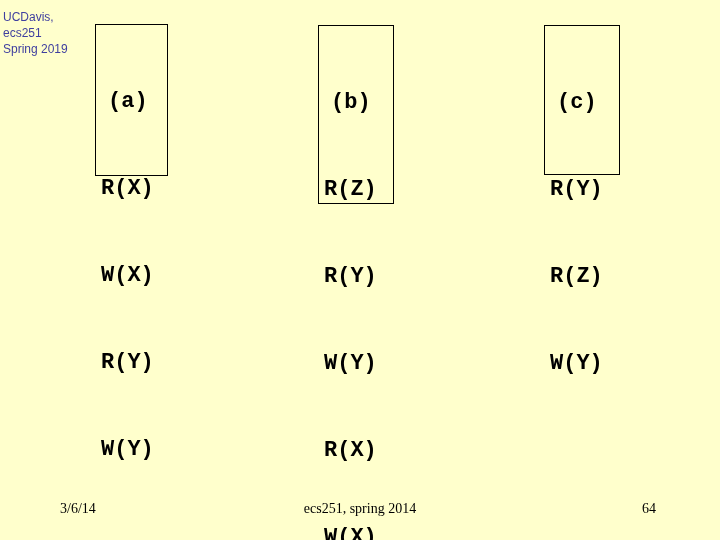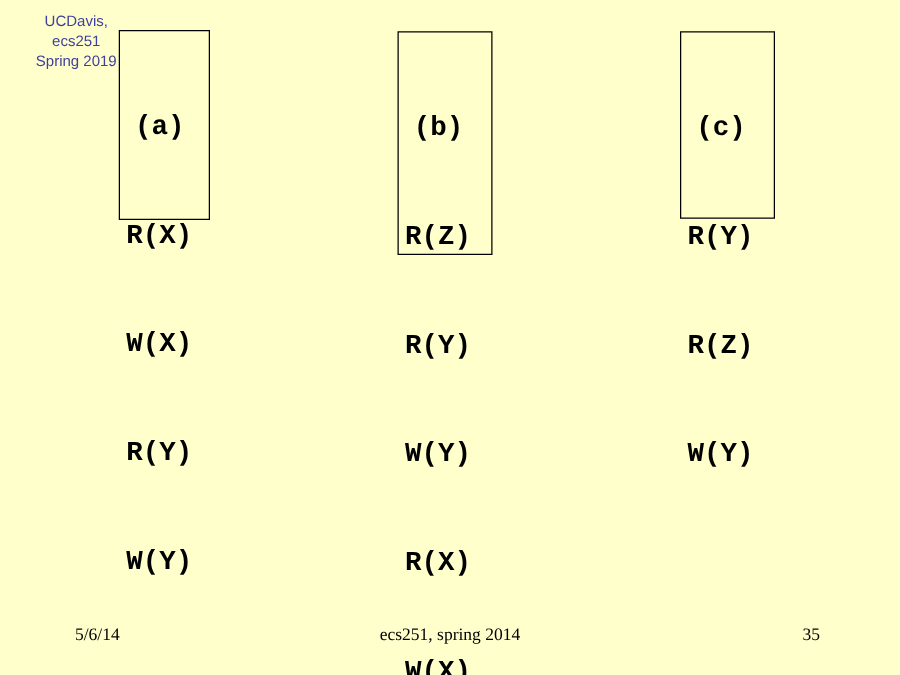--- a/index.html
+++ b/index.html
@@ -6,24 +6,23 @@
   .slide {
     position: relative;
     width: 720px;
     height: 540px;
     background: var(--background, #FFFFCC);
     overflow: hidden;
     font-family: "Liberation Sans", sans-serif;
   }
   .header {
     position: absolute;
-    left: 15px;
+    left: 3px;
     top: 9px;
     width: 92px;
-    text-align: center;
     color: var(--header-text, #3F3F9F);
     font-size: 12px;
     line-height: 16px;
     font-family: "Liberation Sans", sans-serif;
   }
   .sched-box {
     position: absolute;
     box-sizing: border-box;
     border: 1px solid var(--box-border, #000000);
     padding-top: 4px;
@@ -78,17 +77,17 @@
     <div class="op">W(X)</div>
   </div>
 
   <div class="sched-box box-c">
     <div class="label">(c)</div>
     <div class="op">R(Y)</div>
     <div class="op">R(Z)</div>
     <div class="op">W(Y)</div>
   </div>
 
-  <div class="footer-item footer-date">5/6/14</div>
+  <div class="footer-item footer-date">3/6/14</div>
   <div class="footer-item footer-center">ecs251, spring 2014</div>
-  <div class="footer-item footer-page">35</div>
+  <div class="footer-item footer-page">64</div>
 
 </div>
 
 </body></html>

